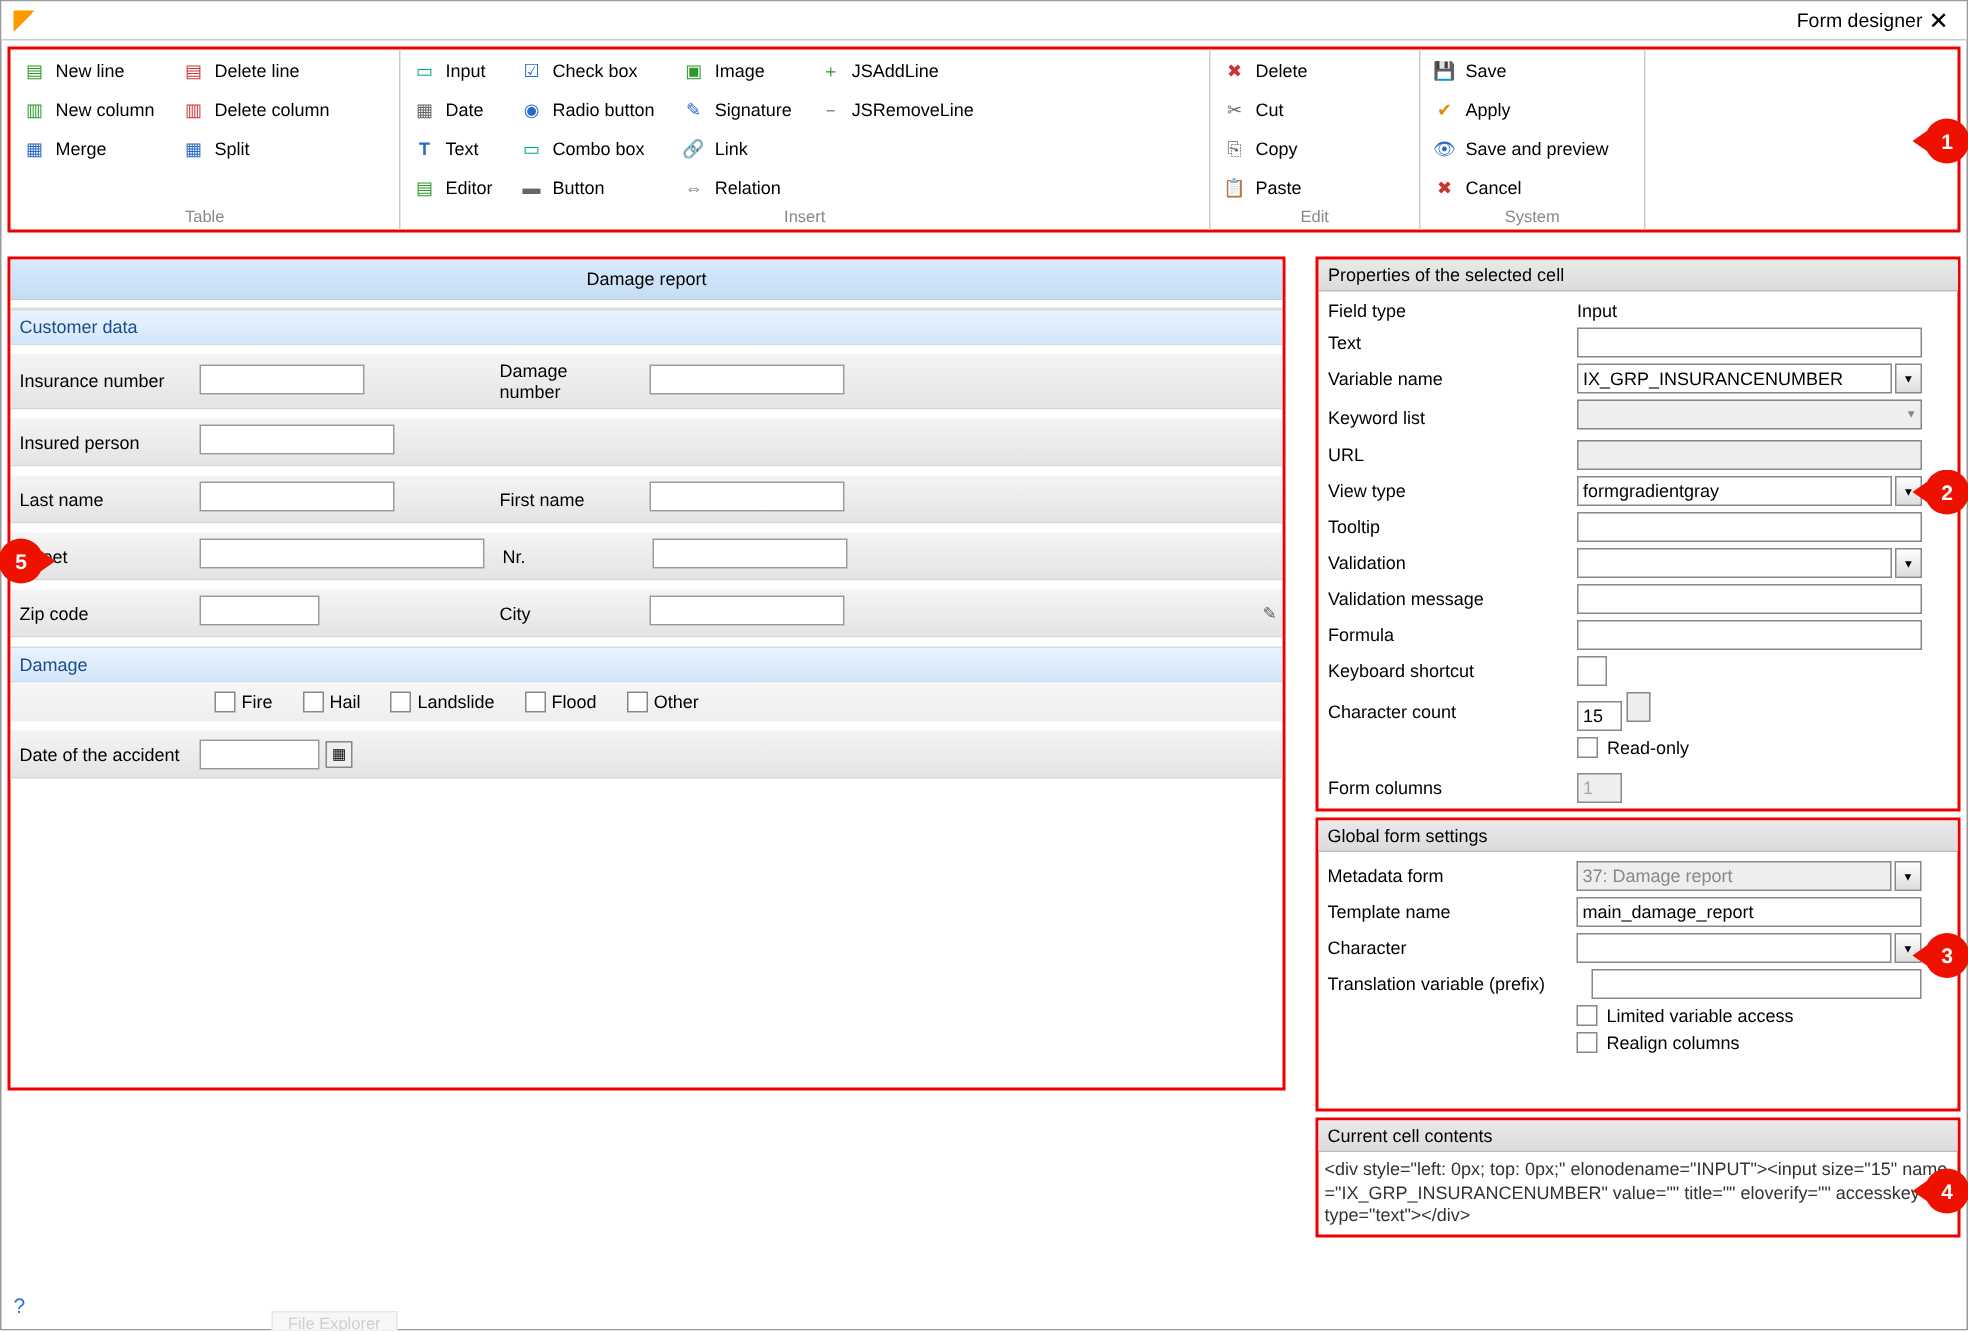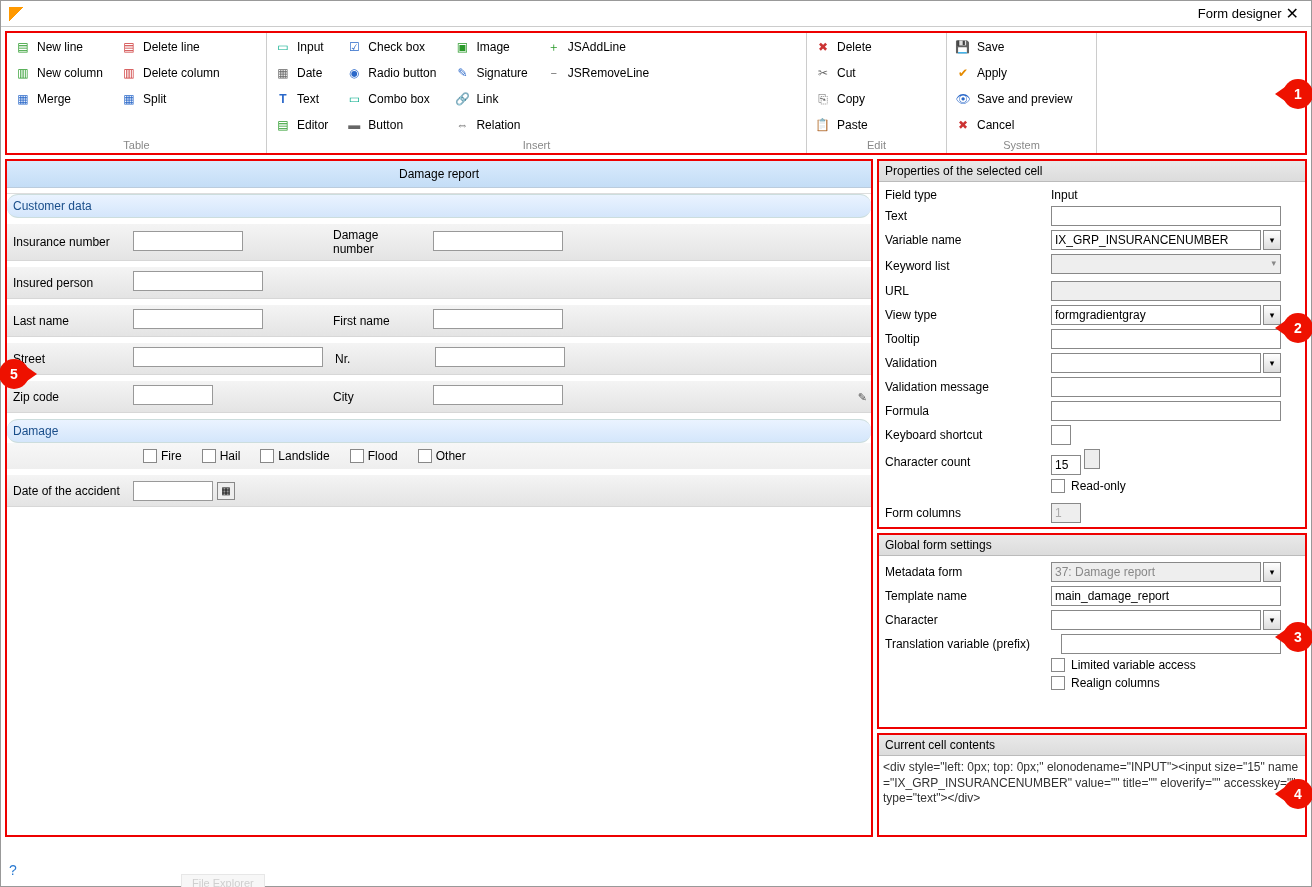--- a/index.html
+++ b/index.html
@@ -15,30 +15,30 @@
 .ribbon-wrap { border: 2px solid #e00; margin: 4px; position: relative; }
 .ribbon { display: flex; }
 .ribbon-group { border-right: 1px solid #ccc; padding: 4px 8px 18px 8px; position: relative; }
 .ribbon-group .cols { display: flex; gap: 18px; }
 .ribbon-group .col { display: flex; flex-direction: column; gap: 6px; }
 .ribbon-item { display: flex; align-items: center; gap: 6px; cursor: pointer; height: 20px; white-space: nowrap; }
 .ribbon-item .ri-icon { width: 16px; height: 16px; display: inline-flex; align-items: center; justify-content: center; font-size: 12px; }
 .ribbon-group .group-label { position: absolute; bottom: 2px; left: 0; right: 0; text-align: center; font-size: 11px; color: #888; }
 
 
-.body-row { display: flex; margin: 4px 4px; gap: 4px; height: 678px; }
+.body-row { display: flex; margin: 16px 4px; gap: 20px; height: 556px; }
 .left-panel { flex: 1; border: 2px solid #e00; overflow: hidden; position: relative; }
 .right-col { width: 430px; display: flex; flex-direction: column; gap: 4px; }
 .panel { border: 2px solid #e00; }
 .panel-title { background: linear-gradient(#e9e9e9,#dcdcdc); padding: 3px 6px; font-size: 12px; border-bottom: 1px solid #bbb; }
 .panel-body { padding: 4px 6px; }
 
 
 .form-header { background: linear-gradient(#d9eafd,#c4ddf6); text-align: center; padding: 6px; font-size: 12px; border-bottom: 1px solid #bcd; }
-.section-head { background: linear-gradient(#eaf3ff,#d4e6fb); padding: 4px 6px; color: #1a4e8a; border-top: 1px solid #cdd; border-bottom: 1px solid #cdd; border-radius: 11px; }
+.section-head { background: linear-gradient(#eaf3ff,#d4e6fb); padding: 4px 6px; color: #1a4e8a; border-top: 1px solid #cdd; border-bottom: 1px solid #cdd; }
 .grid-row { display: flex; align-items: center; background: linear-gradient(#f4f4f4,#e4e4e4); border-bottom: 1px solid #d7d7d7; min-height: 32px; }
 .grid-row .lbl { width: 120px; padding: 4px 6px; }
 .grid-row .lbl2 { width: 100px; padding: 4px 6px; }
 .grid-row .cell { flex: 1; padding: 3px 6px; }
 .grid-row .cell.sm { flex: 0 0 200px; }
 .tinput { background: #fff; border: 1px solid #999; height: 20px; width: 110px; display: inline-block; }
 .tinput.w200 { width: 190px; }
 .tinput.w130 { width: 130px; }
 .tinput.w80 { width: 80px; }
 .chkrow { display: flex; gap: 20px; padding: 6px; align-items: center; background: linear-gradient(#f7f7f7,#eee); }

